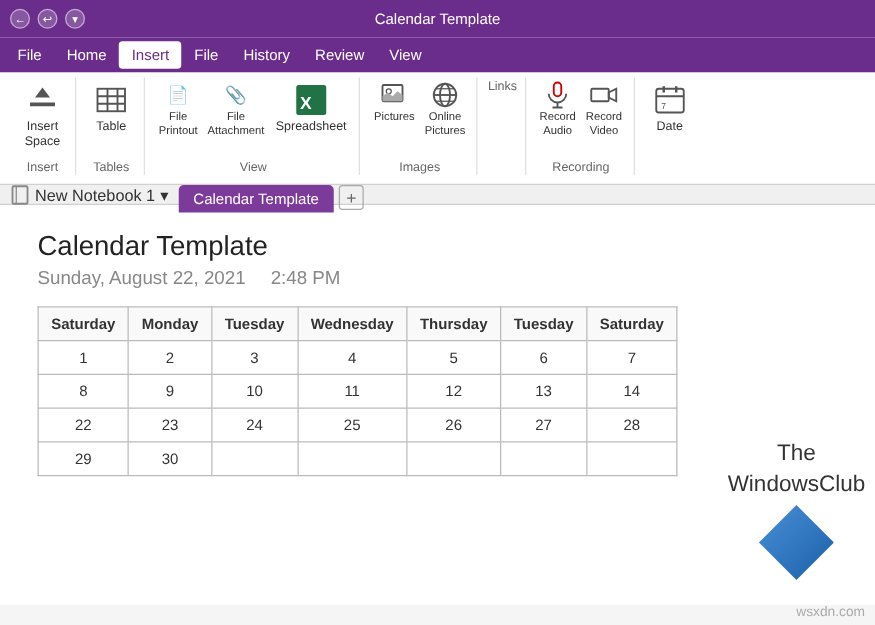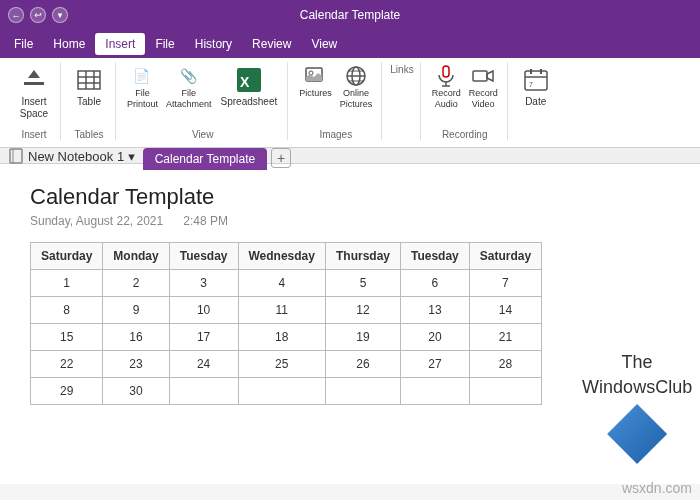--- a/index.html
+++ b/index.html
@@ -153,21 +153,21 @@
       gap: 20px;
     }
     .content-left { flex: 1; }
     .page-title {
       font-size: 22px;
       font-weight: 400;
       color: #222;
       margin-bottom: 4px;
     }
     .page-meta {
-      font-size: 12px;
+      font-size: 15px;
       color: #888;
       display: flex;
       gap: 20px;
       margin-bottom: 14px;
     }
 
     
     .calendar-table {
       border-collapse: collapse;
       font-size: 12px;
@@ -208,21 +208,21 @@
       background: linear-gradient(135deg, #4a90d9 0%, #1a5fa8 100%);
       clip-path: polygon(50% 0%, 100% 50%, 50% 100%, 0% 50%);
       margin-top: 4px;
     }
 
     
     .watermark {
       position: fixed;
       bottom: 4px;
       right: 8px;
-      font-size: 14px;
+      font-size: 11px;
       color: #aaa;
     }
   </style>
 </head>
 <body>
 
 <div class="title-bar">
   <div class="title-bar-left">
     <div class="title-bar-btn">←</div>
     <div class="title-bar-btn">↩</div>
@@ -423,29 +423,20 @@
           <tr>
             <td>8</td>
             <td>9</td>
             <td>10</td>
             <td>11</td>
             <td>12</td>
             <td>13</td>
             <td>14</td>
           </tr>
           <tr>
-            <td>15</td>
-            <td>16</td>
-            <td>17</td>
-            <td>18</td>
-            <td>19</td>
-            <td>20</td>
-            <td>21</td>
-          </tr>
-          <tr>
             <td>22</td>
             <td>23</td>
             <td>24</td>
             <td>25</td>
             <td>26</td>
             <td>27</td>
             <td>28</td>
           </tr>
           <tr>
             <td>29</td>

